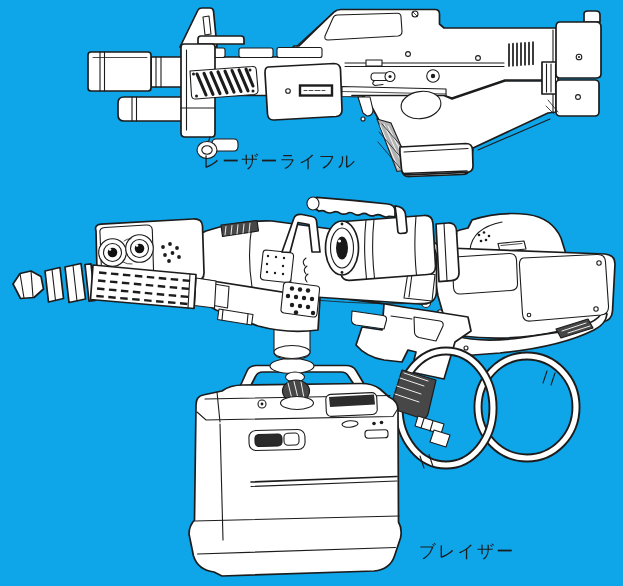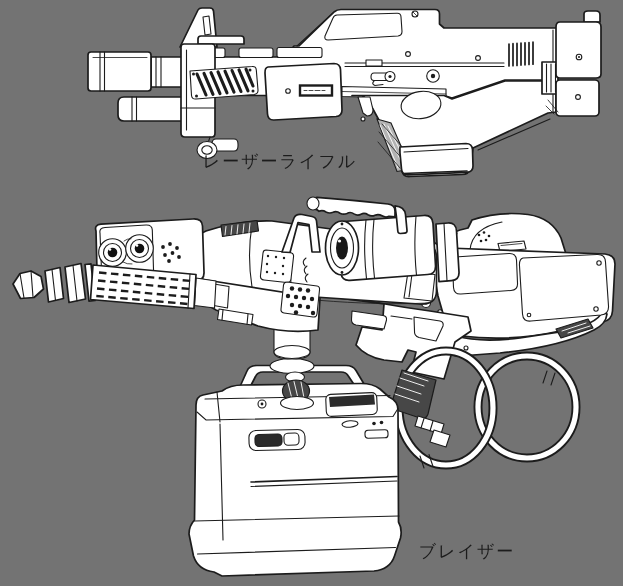--- a/index.html
+++ b/index.html
@@ -1,18 +1,18 @@
 <!DOCTYPE html>
 <html><head>
 <meta charset="utf-8">
 <style>
   html,body{margin:0;padding:0;background:#e8e8e8;}
   .page{
     position:relative;width:623px;height:586px;margin:0 auto;
-    background:#737373;overflow:hidden;
+    background:#0ea5e9;overflow:hidden;
     font-family:"DejaVu Sans",sans-serif;
   }
   svg{display:block}
   .o  {fill:#ffffff;stroke:#1c1c1c;stroke-width:1.7;stroke-linejoin:round;stroke-linecap:round;}
   .o2 {fill:#ffffff;stroke:#1c1c1c;stroke-width:1.1;stroke-linejoin:round;stroke-linecap:round;}
   .l  {fill:none;stroke:#1c1c1c;stroke-width:1.1;stroke-linecap:round;}
   .lb {fill:none;stroke:#1c1c1c;stroke-width:1.7;stroke-linecap:round;}
   .lt {fill:none;stroke:#1c1c1c;stroke-width:0.8;stroke-linecap:round;}
   .d  {fill:#1c1c1c;stroke:none;}
   .dk {fill:#474747;stroke:#1c1c1c;stroke-width:1.2;stroke-linejoin:round;}

